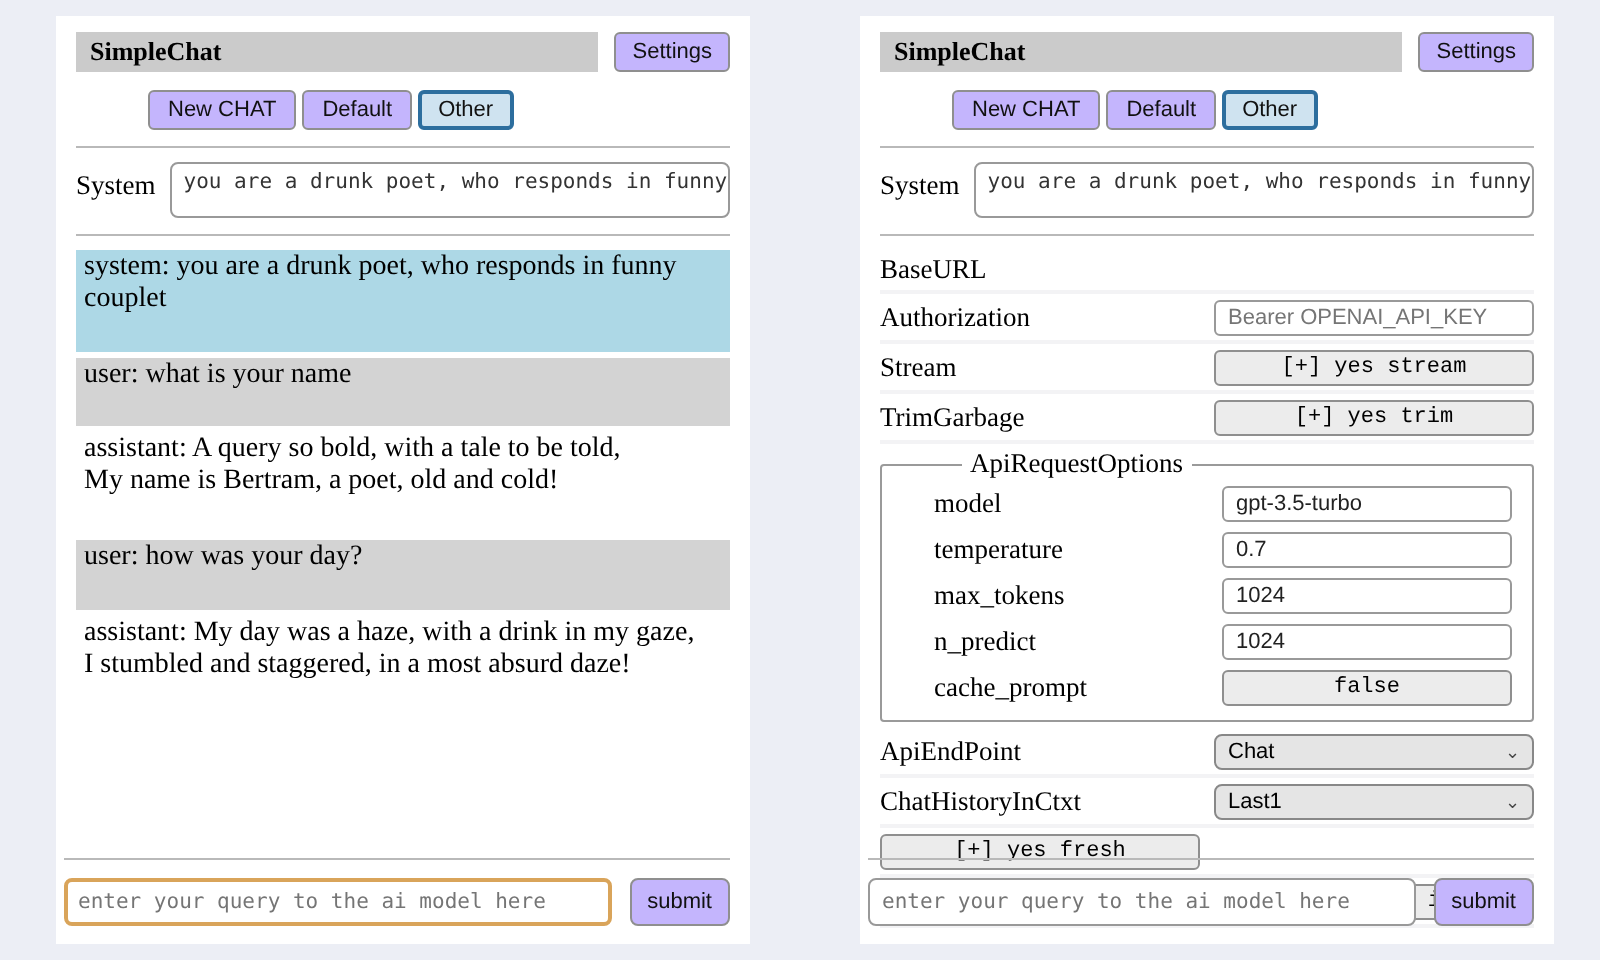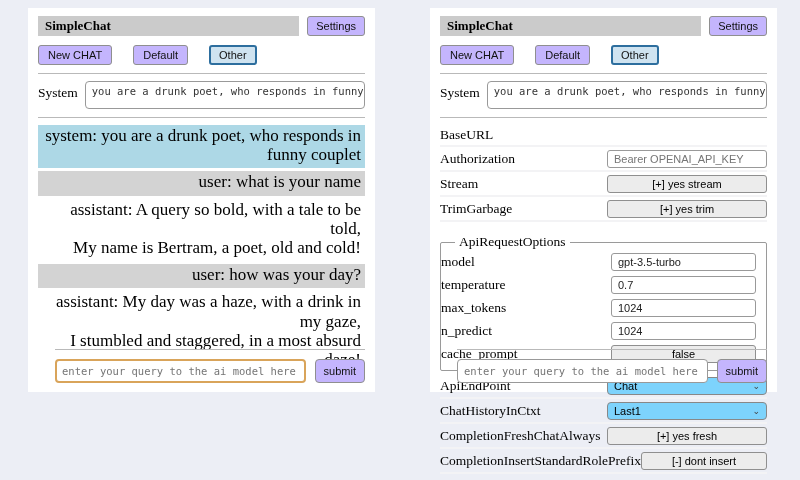--- a/index.html
+++ b/index.html
@@ -6,21 +6,21 @@
   html, body { margin: 0; padding: 0; }
   body {
     width: 800px; height: 480px;
     background: #eceef5;
     font-family: "Liberation Serif", serif;
     position: relative;
     overflow: hidden;
   }
   .panel {
     position: absolute; top: 8px;
-    width: 347px; height: 384px;
+    width: 347px; height: 464px;
     background: #ffffff;
     padding: 8px 10px;
   }
   #panel-left  { left: 28px; }
   #panel-right { left: 430px; }
 
   
   .titlebar { display: flex; gap: 8px; align-items: stretch; }
   .title {
     flex: 1; background: #cbcbcb;
@@ -29,21 +29,21 @@
   }
   .btn {
     font-family: "Liberation Sans", sans-serif;
     font-size: 11px; color: #111;
     background: #c4b5fd;
     border: 1px solid #8f8f8f; border-radius: 3px;
     padding: 2px 8px;
     white-space: nowrap;
   }
   
-  .toolbar { display: flex; gap: 21px; margin-top: 9px; }
+  .toolbar { display: flex; gap: 3px; margin-top: 9px; margin-left: 36px; }
   .toolbar .btn { padding: 3px 9px; }
   .btn.active {
     border-width: 2px; padding: 2px 8px;
   }
   hr.sep {
     border: none; border-top: 1px solid #b9b9b9;
     margin: 8px 0 7px 0;
   }
   
   .system-row { display: flex; gap: 7px; align-items: flex-start; margin-top: 1px; }
@@ -52,31 +52,30 @@
     flex: 1; height: 28px; resize: none;
     font-family: "DejaVu Sans Mono", monospace;
     font-size: 10.5px; color: #333;
     border: 1px solid #999; border-radius: 4px;
     padding: 3px 6px; outline: none;
     overflow: hidden; white-space: nowrap;
   }
   
   .chat-log { margin-top: 5px; }
   .msg {
-    font-size: 17px; line-height: 1.13;
-    padding: 1px 4px 4px 4px; margin-bottom: 3px;
+    font-size: 14px; line-height: 1.13;
+    padding: 1px 4px 18px 4px; margin-bottom: 3px;
     white-space: pre-line;
-    text-align: right;
   }
   .msg-system    { background: #add8e6; }
   .msg-user      { background: #d3d3d3; }
   .msg-assistant { background: #ffffff; }
 
   
-  .footer { position: absolute; left: 27px; right: 10px; bottom: 9px; }
+  .footer { position: absolute; left: 4px; right: 10px; bottom: 9px; }
   .footer hr.sep { margin: 0 0 9px 0; }
   .query-row { display: flex; gap: 9px; align-items: stretch; }
   .query-input {
     flex: 1;
     font-family: "DejaVu Sans Mono", monospace;
     font-size: 10.5px;
     border: 1px solid #999; border-radius: 4px;
     padding: 5px 6px; outline: none;
   }
   .query-input.focused { border: 2px solid #d9a45a; padding: 4px 5px; }
@@ -92,37 +91,37 @@
   }
   .srow-label { font-size: 13.5px; }
   .ctrl { width: 160px; }
   input.ctrl {
     font-family: "Liberation Sans", sans-serif;
     font-size: 11px; height: 18px;
     border: 1px solid #999; border-radius: 3px;
     padding: 1px 6px; color: #222; outline: none;
   }
   button.ctrl {
-    font-family: Liberation Sans, sans-serif;
+    font-family: Liberation Mono, monospace;
     font-size: 11px; height: 18px;
     background: #ececec;
     border: 1px solid #8f8f8f; border-radius: 3px;
     padding: 0 6px;
   }
   .fake-select {
-    width: 160px; height: 18px; background: #7dd3fc;
+    width: 160px; height: 18px; background: #e5e5e5;
     border: 1px solid #888; border-radius: 4px;
     display: flex; align-items: center; justify-content: space-between;
     padding: 0 6px;
     font-family: "Liberation Sans", sans-serif; font-size: 11px;
   }
   .chevron { font-size: 9px; color: #444; line-height: 1; }
   fieldset.opts {
     border: 1px solid #9a9a9a; border-radius: 2px;
-    margin: 12px 0 4px 0; padding: 1px 10px 4px 0;
+    margin: 2px 0 4px 0; padding: 1px 10px 4px 26px;
   }
   fieldset.opts legend { font-size: 13.5px; padding: 0 4px; margin-left: 14px; }
   fieldset.opts .srow { border-bottom: none; min-height: 19px; padding: 2px 0; }
   fieldset.opts .ctrl, fieldset.opts input.ctrl, fieldset.opts button.ctrl { width: 145px; }
 </style>
 </head>
 <body>
 
 <section class="panel" id="panel-left">
   <div class="titlebar">
@@ -245,21 +244,20 @@
 
     <div class="srow">
       <span class="srow-label">ChatHistoryInCtxt</span>
       <div class="fake-select">
         <span>Last1</span>
         <span class="chevron">⌄</span>
       </div>
     </div>
 
     <div class="srow">
-      <span class="srow-label">CompletionFreshChatAlways</span>
       <button class="ctrl">[+] yes fresh</button>
     </div>
 
     <div class="srow">
       <span class="srow-label">CompletionInsertStandardRolePrefix</span>
       <button class="ctrl">[-] dont insert</button>
     </div>
 
   </div>
 

